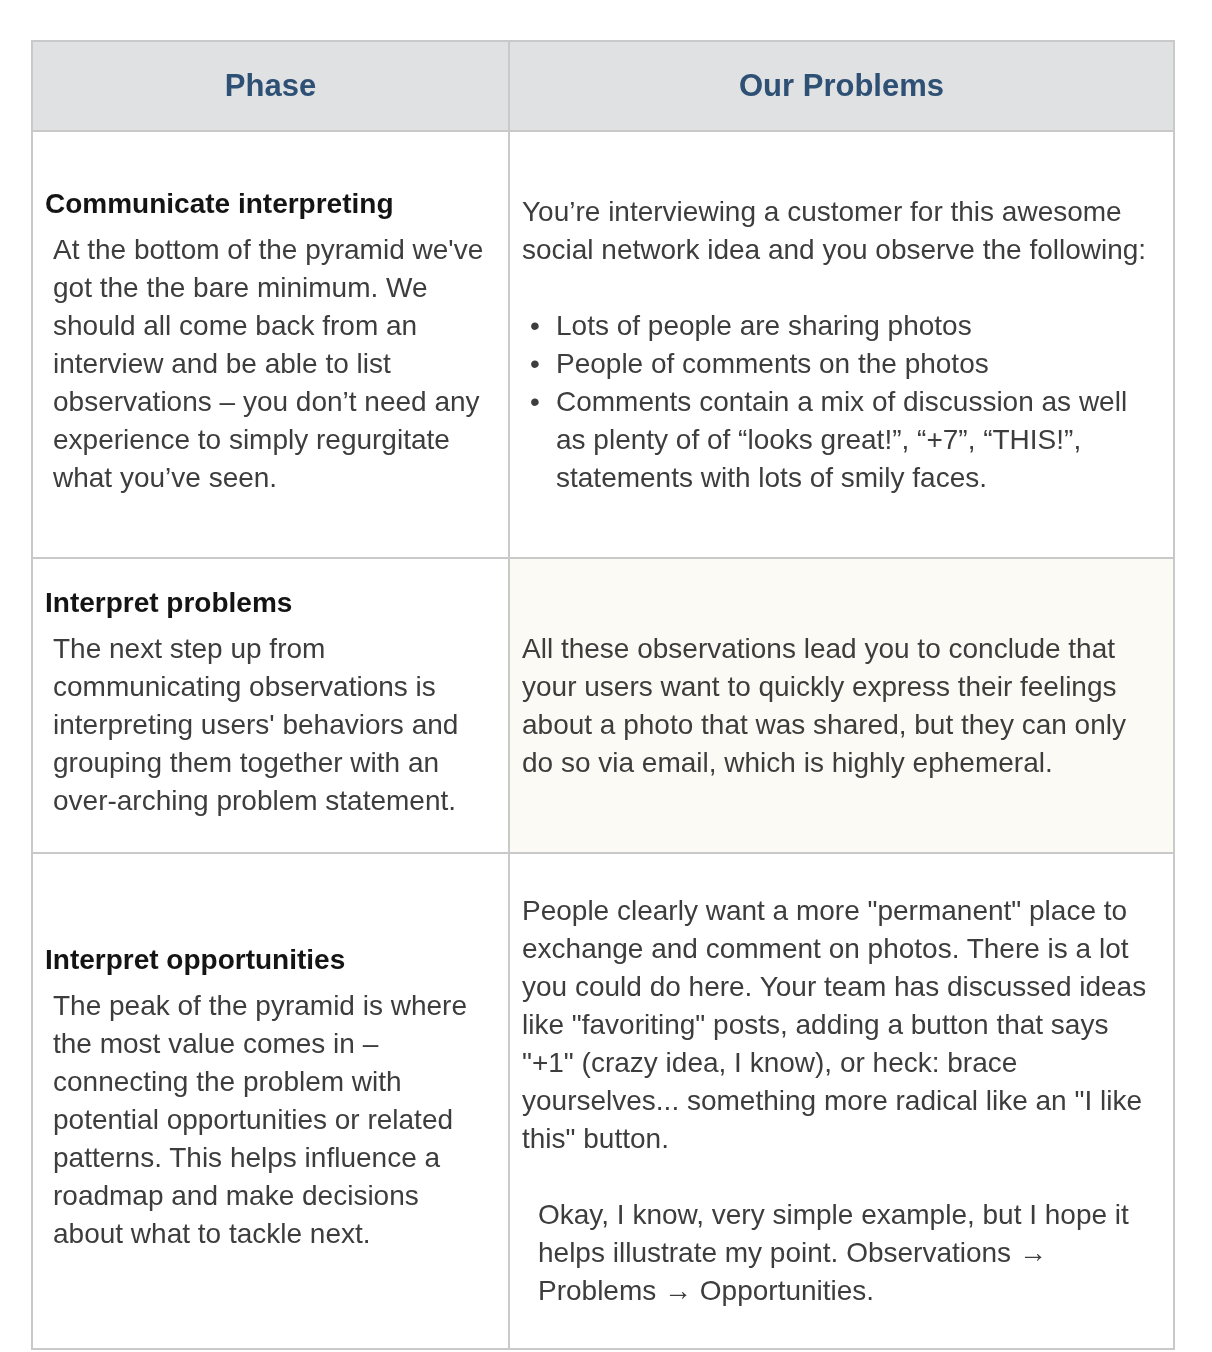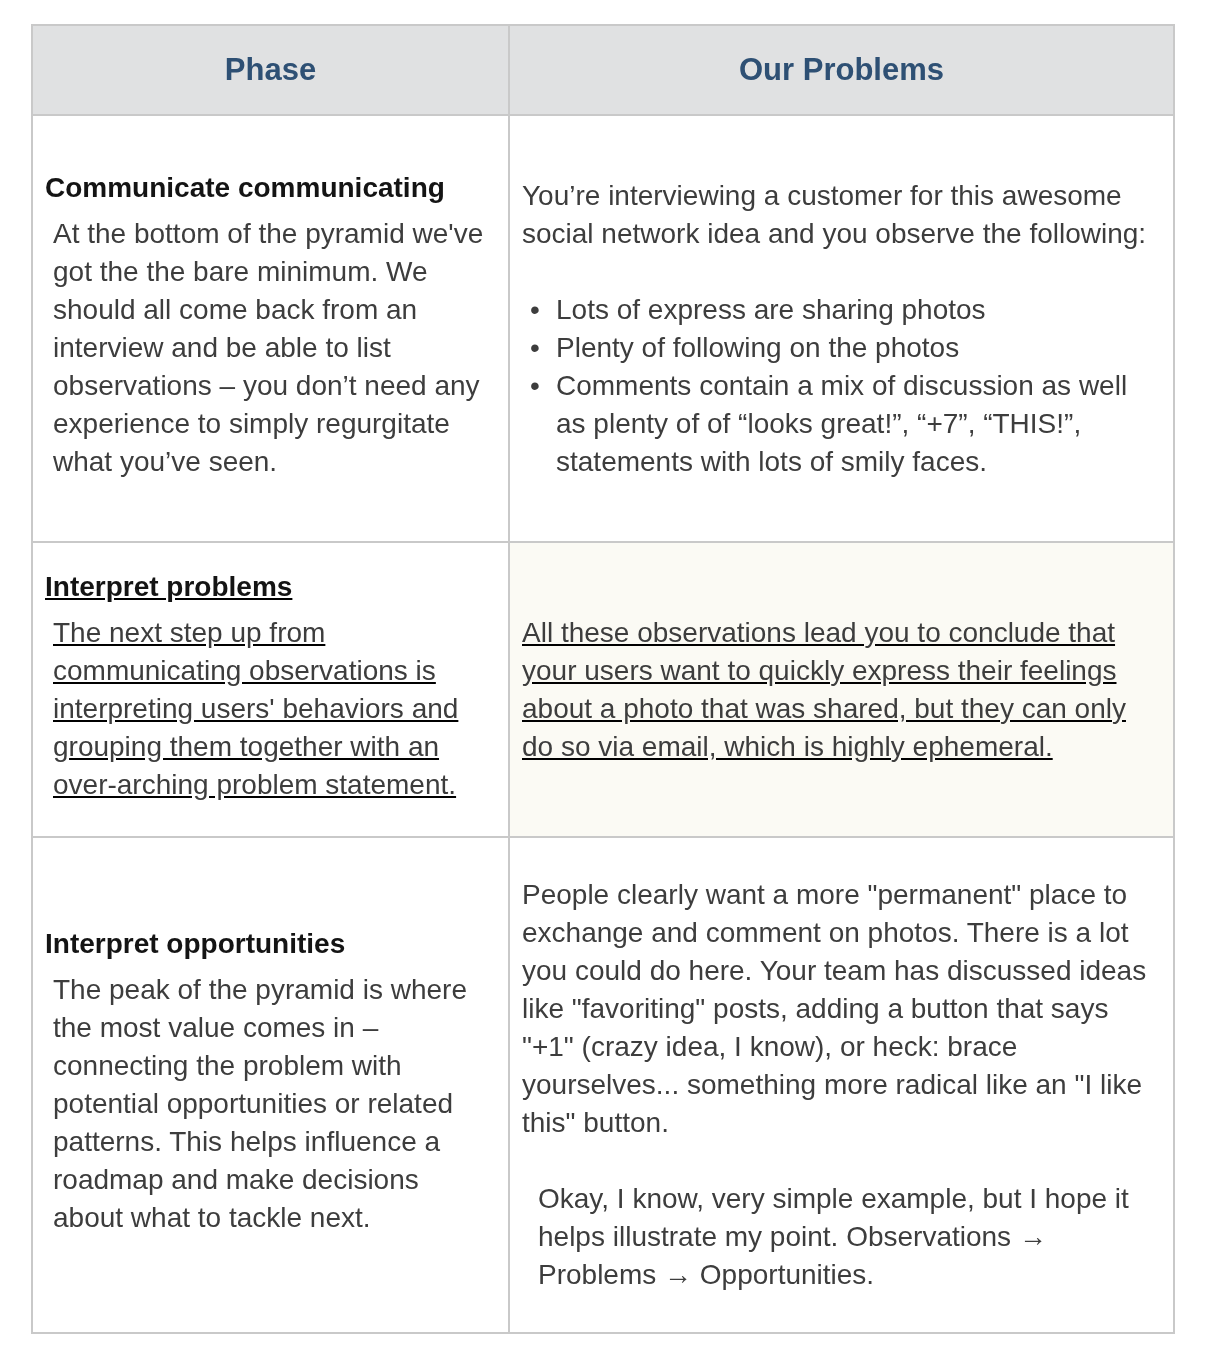--- a/index.html
+++ b/index.html
@@ -21,21 +21,21 @@
   }
   body {
     width: 1212px;
     height: 1352px;
     position: relative;
     overflow: hidden;
   }
   table.phase-table {
     position: absolute;
     left: 31px;
-    top: 24px;
+    top: 40px;
     width: 1142px;
     border-collapse: collapse;
     table-layout: fixed;
   }
   col.col-phase   { width: 477px; }
   col.col-example { width: 665px; }
   th, td {
     border: 2px solid var(--border);
     vertical-align: middle;
   }
@@ -49,21 +49,21 @@
   }
   td {
     background: var(--cell-bg);
     color: var(--body-text);
     font-size: 28px;
     line-height: 38px;
     padding: 10px 12px;
     text-align: left;
   }
   tr.row-1 { height: 427px; }
-  tr.row-2 { height: 295px; text-decoration: underline; }
+  tr.row-2 { height: 295px; }
   tr.row-3 { height: 481px; }
   td.example-cell-tinted { background: var(--example-row2-bg); }
   .cell-title {
     margin: 0;
     font-weight: bold;
     color: var(--title-text);
   }
   .cell-body { margin: 8px; }
   .para + .para { margin-top: 38px; margin-left: 16px; }
   .intro { margin: 0 0 38px 0; }
@@ -92,33 +92,33 @@
   </colgroup>
   <thead>
     <tr>
       <th>Phase</th>
       <th>Our Problems</th>
     </tr>
   </thead>
   <tbody>
     <tr class="row-1">
       <td class="phase-cell">
-        <p class="cell-title">Communicate communicating</p>
+        <p class="cell-title">Communicate interpreting</p>
         <p class="cell-body">At the bottom of the pyramid we've got the the bare minimum. We should all come back from an interview and be able to list observations – you don’t need any experience to simply regurgitate what you’ve seen.</p>
       </td>
       <td class="example-cell">
         <p class="intro">You’re interviewing a customer for this awesome social network idea and you observe the following:</p>
         <ul class="bullet-list">
           <li>
             <span class="bullet">•</span>
-            <span class="bullet-text">Lots of express are sharing photos</span>
+            <span class="bullet-text">Lots of people are sharing photos</span>
           </li>
           <li>
             <span class="bullet">•</span>
-            <span class="bullet-text">Plenty of following on the photos</span>
+            <span class="bullet-text">People of comments on the photos</span>
           </li>
           <li>
             <span class="bullet">•</span>
             <span class="bullet-text">Comments contain a mix of discussion as well as plenty of of “looks great!”, “+7”, “THIS!”, statements with lots of smily faces.</span>
           </li>
         </ul>
       </td>
     </tr>
     <tr class="row-2">
       <td class="phase-cell">

